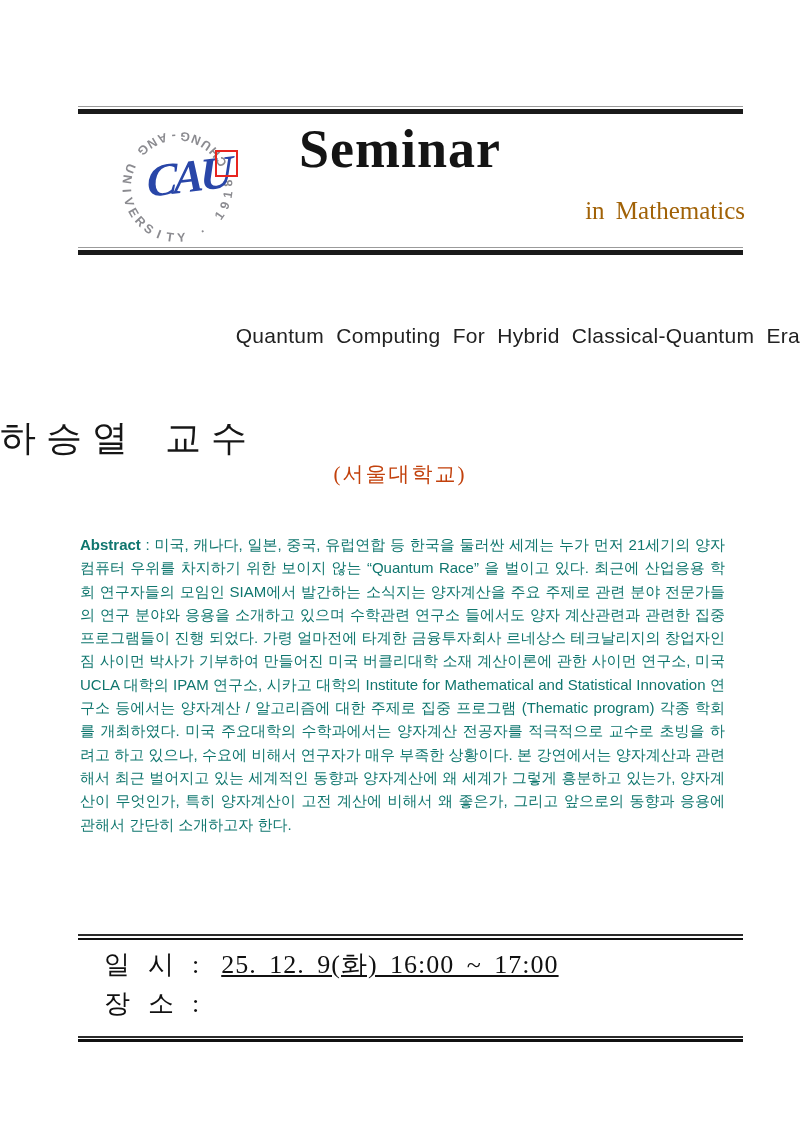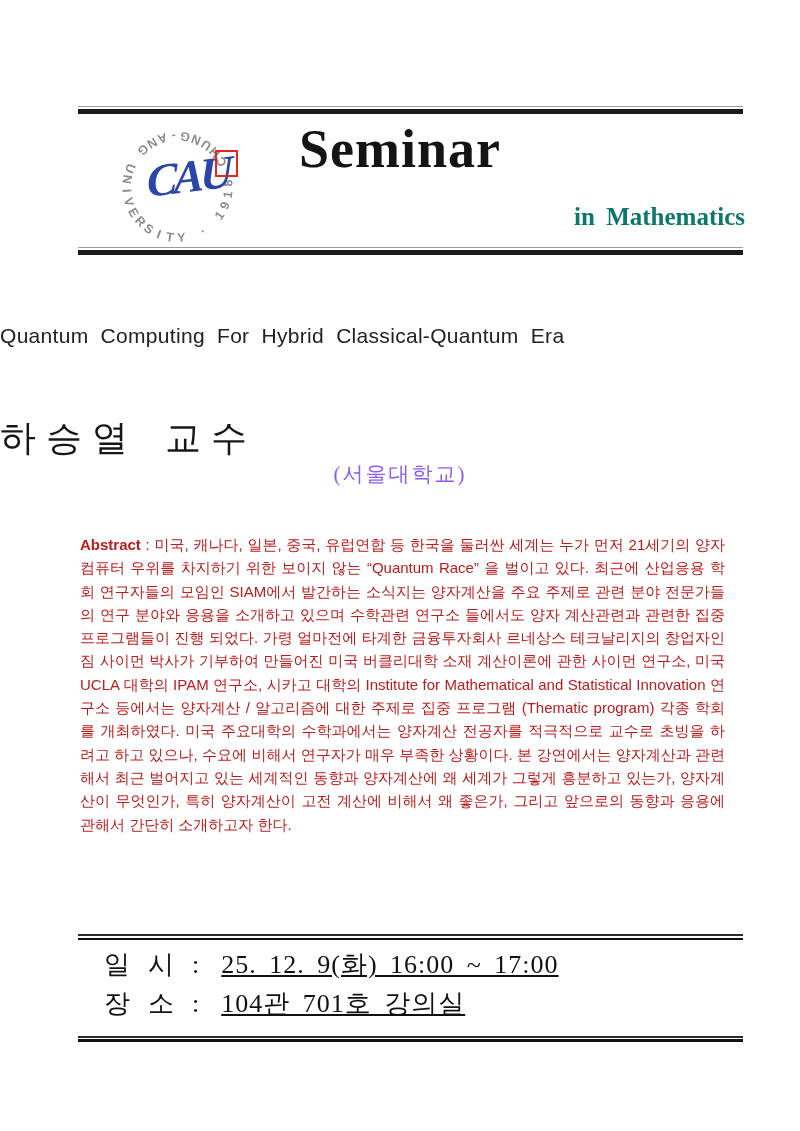--- a/index.html
+++ b/index.html
@@ -42,46 +42,46 @@
     border:2.5px solid #e8251f; background:transparent;
   }
 
   
   .seminar {
     position:absolute; left:0; right:0; top:118px; text-align:center;
     font-family:"Liberation Serif","DejaVu Serif",serif;
     font-weight:bold; font-size:54px; letter-spacing:1px; color:#141414;
   }
   .in-math {
-    position:absolute; right:55px; top:203px;
+    position:absolute; right:55px; top:197px;
     font-family:"Liberation Serif","DejaVu Serif",serif;
-    font-weight:bold; font-size:25px; word-spacing:5px; color:#0f766e;
+    font-weight:normal; font-size:25px; word-spacing:5px; color:#a16207;
   }
 
   
   .talk-title {
-    position:absolute; left:0; right:0; top:324px; text-align:left;
+    position:absolute; left:0; right:0; top:324px; text-align:right;
     font-size:21px; word-spacing:6px; letter-spacing:0.3px; color:#222222;
   }
   .speaker {
     position:absolute; left:0; right:0; top:414px; text-align:left;
     font-family:"Liberation Serif","DejaVu Serif",serif;
     font-size:36px; letter-spacing:10px; word-spacing:8px; color:#161616;
   }
   .affiliation {
     position:absolute; left:0; right:0; top:460px; text-align:center;
     font-family:"Liberation Serif","DejaVu Serif",serif;
-    font-size:21px; letter-spacing:2px; color:#8b5cf6;
+    font-size:21px; letter-spacing:2px; color:#c2410c;
   }
 
   
   .abstract {
     position:absolute; left:80px; top:533px; width:645px;
     font-size:15px; line-height:23.3px; text-align:justify;
-    color:#b91c1c; margin:0;
+    color:#0f766e; margin:0;
   }
   .abstract .abs-label { font-weight:bold; }
 
   
   .detail-row {
     position:absolute; left:104px; display:flex; align-items:baseline;
     font-family:"Liberation Serif","DejaVu Serif",serif;
     font-size:26px; color:#111111;
   }
   .detail-row.r1 { top:947px; }
@@ -151,18 +151,17 @@
     <span class="d-colon">:</span>
     <span class="d-value">25. 12. 9(화) 16:00 ~ 17:00</span>
   </div>
 
   <div class="detail-row r2">
     <span class="d-label">
         <span>장</span>
         <span>소</span>
       </span>
     <span class="d-colon">:</span>
-    <span class="d-value">104관 701호 강의실</span>
   </div>
 
   <div class="rule rule-double rule-ftrbot"></div>
 
 </div>
 
 </body></html>

